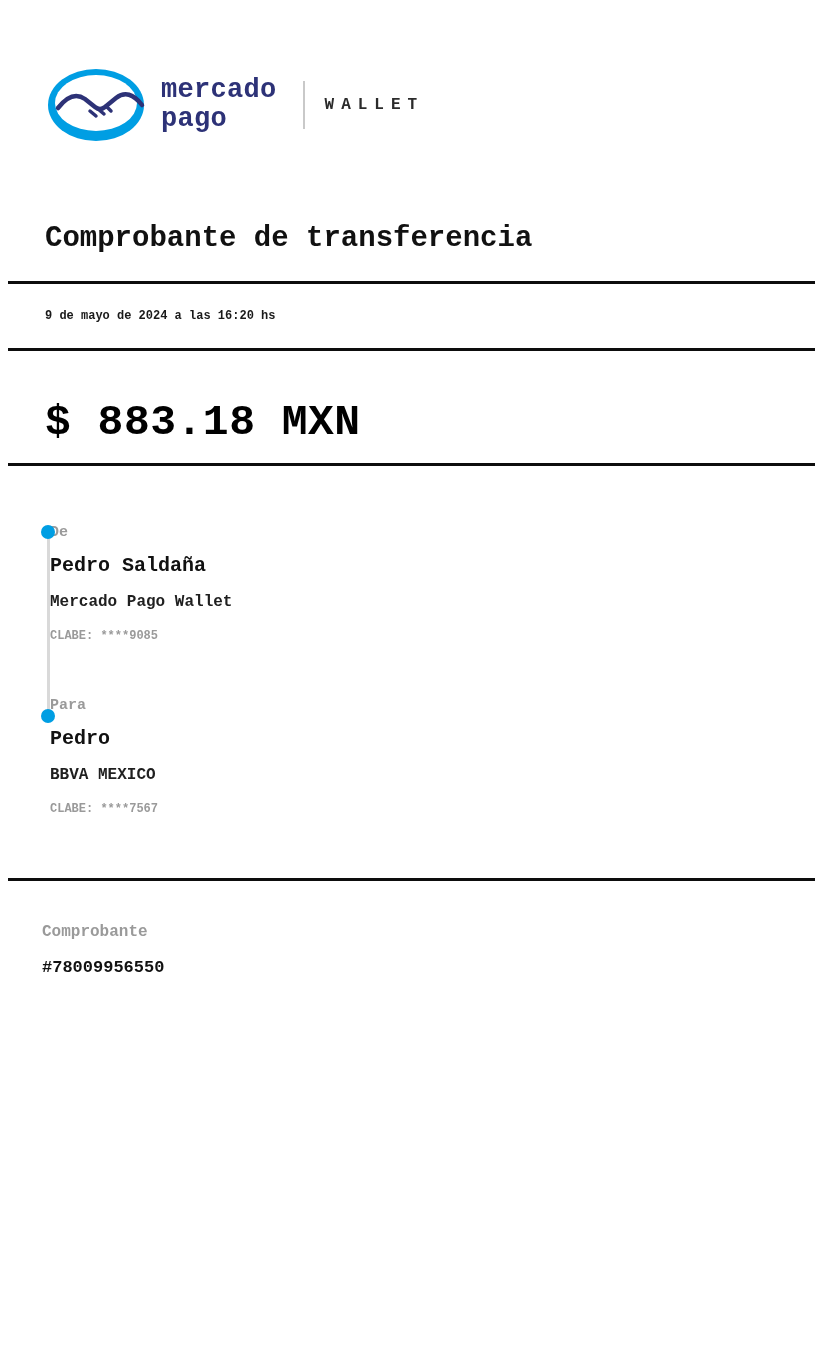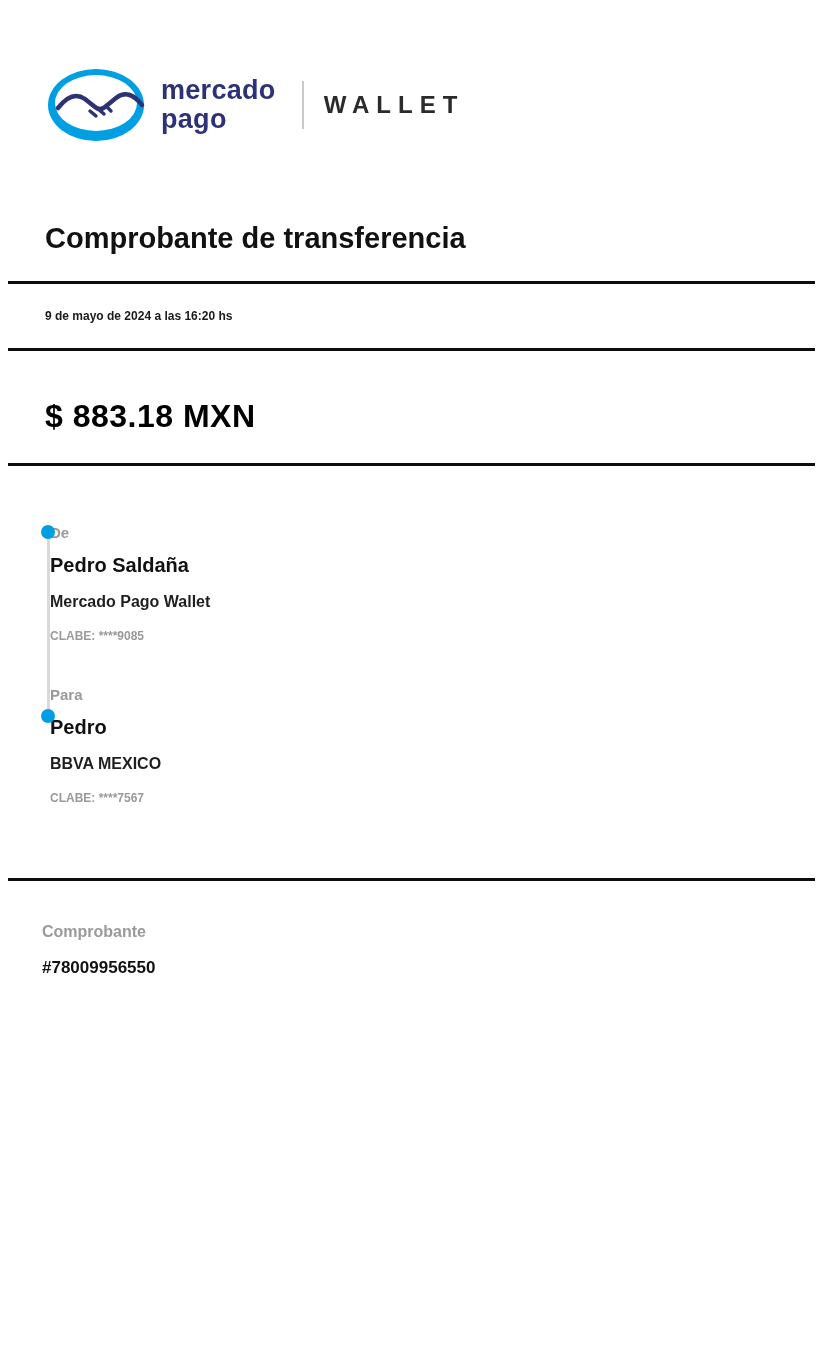--- a/index.html
+++ b/index.html
@@ -10,21 +10,21 @@
     --divider:#0d0d0d;
     --timeline-line:#d9d9d9;
   }
   *{margin:0;padding:0;box-sizing:border-box;}
   html,body{background:#ffffff;}
   .page{
     position:relative;
     width:823px;
     height:1370px;
     background:#ffffff;
-    font-family:Liberation Sans, sans-serif;
+    font-family:Liberation Mono, monospace;
     color:var(--text-dark);
     overflow:hidden;
   }
 
   
   .brand-row{
     position:absolute;
     left:45px; top:66px;
     display:flex;
     align-items:center;
@@ -37,21 +37,21 @@
     font-weight:700;
     color:var(--brand-navy);
     letter-spacing:.3px;
   }
   .vdivider{
     width:2px;height:48px;
     background:#c9c9c9;
     margin:0 20px 0 26px;
   }
   .product-name{
-    font-size:24px;
+    font-size:16px;
     font-weight:700;
     letter-spacing:7px;
     color:#2b2b2b;
   }
 
   
   .doc-title{
     position:absolute;
     left:45px; top:222px;
     font-size:29px;
@@ -72,21 +72,21 @@
   .doc-date{
     position:absolute;
     left:45px; top:309px;
     font-size:12px;
     font-weight:600;
     color:#1a1a1a;
   }
   .amount{
     position:absolute;
     left:45px; top:398px;
-    font-size:32px;
+    font-size:43px;
     font-weight:700;
     color:#000;
     letter-spacing:.5px;
   }
 
   
   .parties{
     position:absolute;
     left:0; top:524px;
     width:100%;
@@ -129,21 +129,21 @@
     font-size:16px;
     font-weight:600;
     color:#1f1f1f;
     margin-bottom:18px;
   }
   .party .clabe{
     font-size:12px;
     font-weight:600;
     color:var(--muted);
   }
-  .party.recipient{margin-top:43px;}
+  .party.recipient{margin-top:54px;}
 
   
   .voucher{
     position:absolute;
     left:42px; top:923px;
   }
   .voucher .label{
     font-size:16px;
     font-weight:600;
     color:var(--muted);

